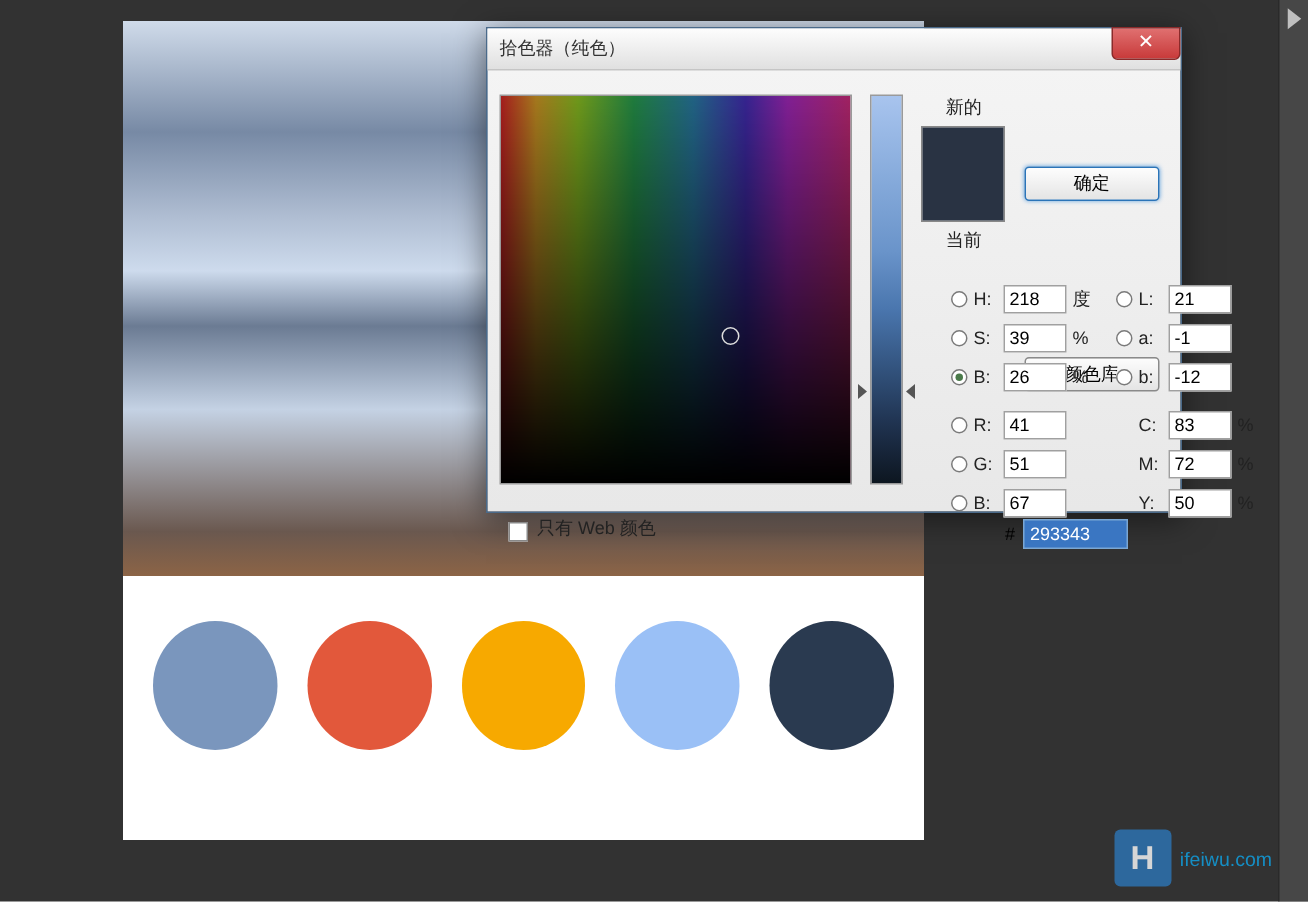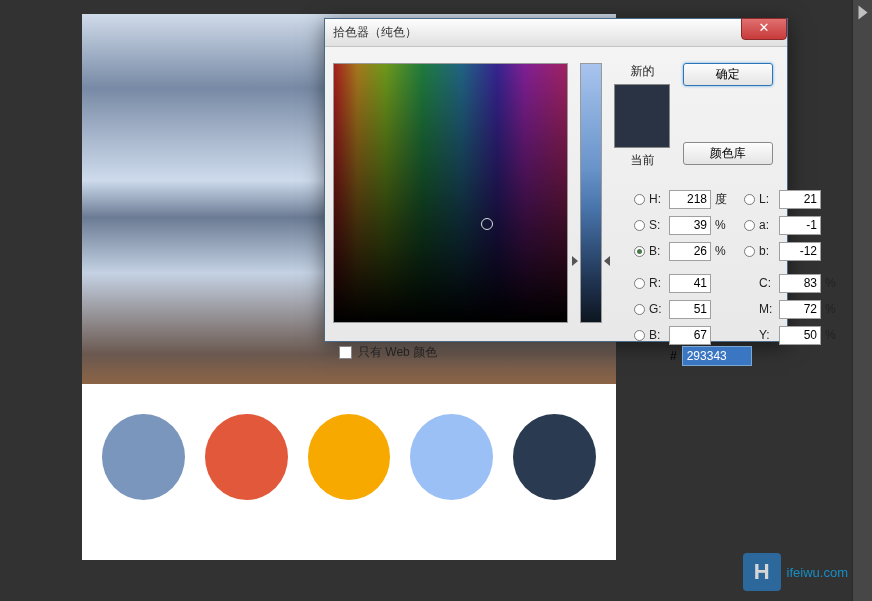--- a/index.html
+++ b/index.html
@@ -163,20 +163,21 @@
   }
   .btn {
     height: 23px;
     background: linear-gradient(#fdfdfd, #e4e4e4);
     border: 1px solid #8a8a8a;
     border-radius: 3px;
     font-size: 12px;
     cursor: pointer;
     text-align: center;
     line-height: 21px;
+    margin-top: 48px;
   }
   .btn.default {
     border: 1px solid #2b74b8;
     box-shadow: 0 0 3px #6aa7e0;
   }
   .spacer { height: 16px; }
   
   .num-area {
     position: absolute;
     left: 634px; top: 186px;
@@ -204,21 +205,21 @@
     width: 5px; height: 5px;
     background: #4a7a4a;
     border-radius: 50%;
   }
   .num-row label { width: 16px; }
   .num-input {
     width: 42px; height: 19px;
     border: 1px solid #a0a0a0;
     background: #fff;
     font-size: 12px;
-    text-align: right;
+    text-align: left;
     padding: 0 3px;
   }
   .unit { width: 16px; }
   .num-col-l { position: absolute; left: 0; top: 0; }
   .num-col-r { position: absolute; left: 110px; top: 0; }
   .hex-row {
     position: absolute;
     left: 670px; top: 346px;
     display: flex;
     align-items: center;
@@ -229,21 +230,21 @@
     border: 1px solid #7aa7d4;
     background: #3a76c2;
     color: #fff;
     font-size: 12px;
     padding: 0 4px;
   }
   .webonly {
     position: absolute;
     left: 339px; top: 344px;
     display: flex;
-    align-items: center;
+    align-items: flex-end;
     gap: 6px;
     color: #222;
   }
   .checkbox {
     width: 13px; height: 13px;
     border: 1px solid #888;
     background: #fff;
   }
   .watermark {
     position: absolute;

